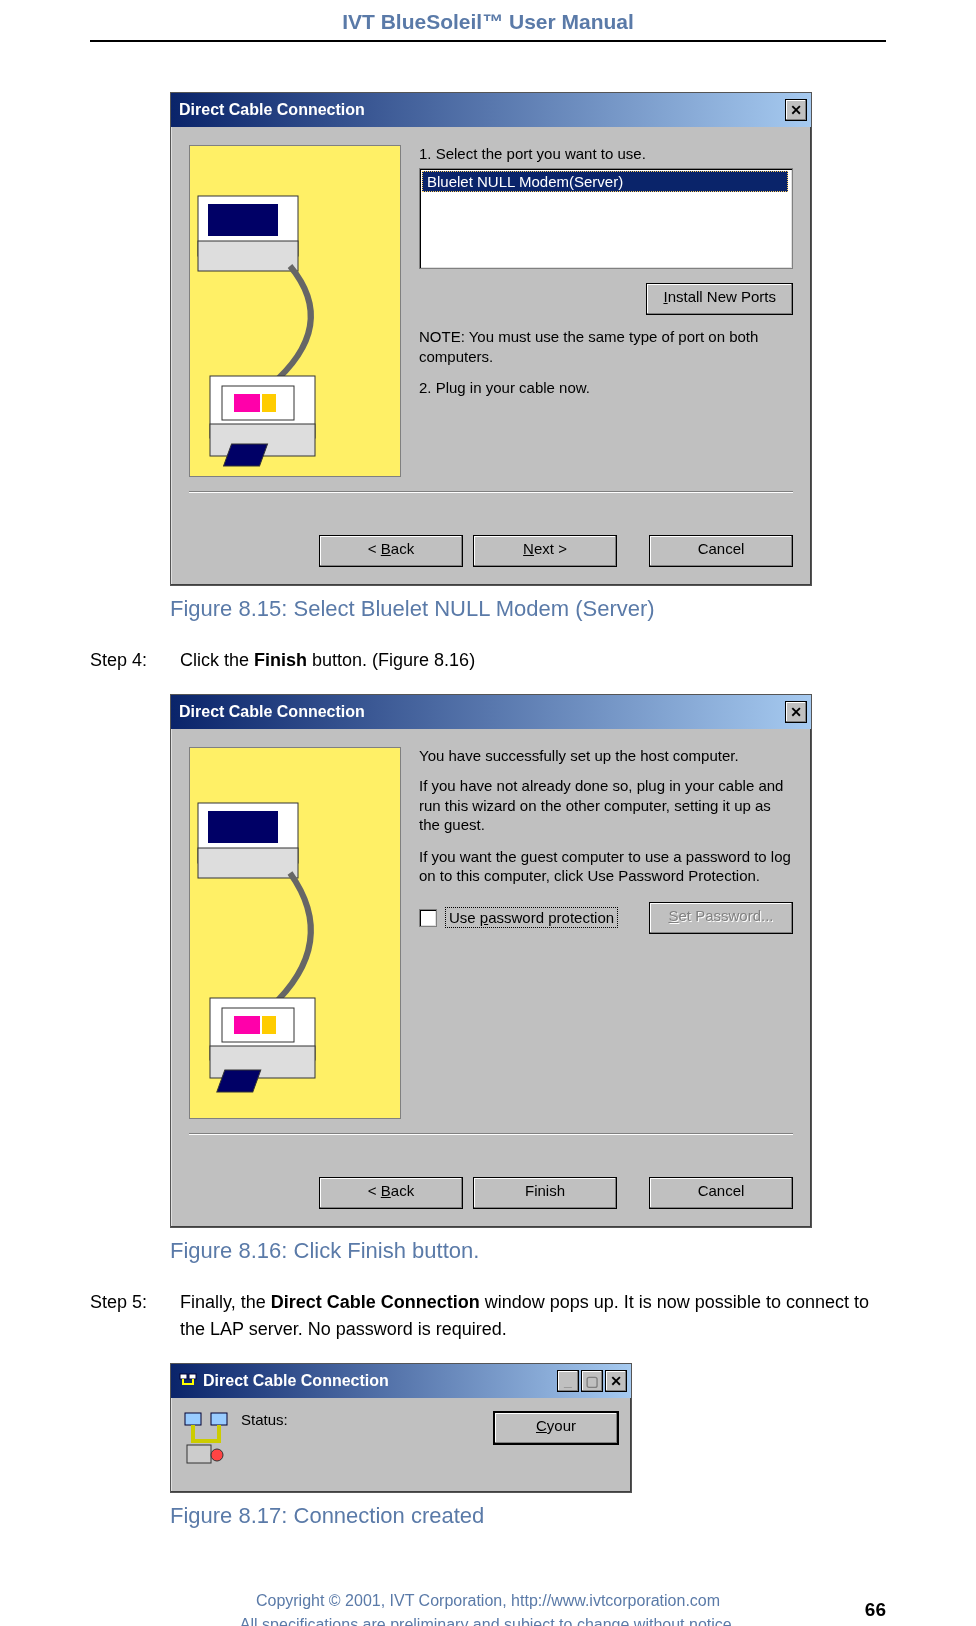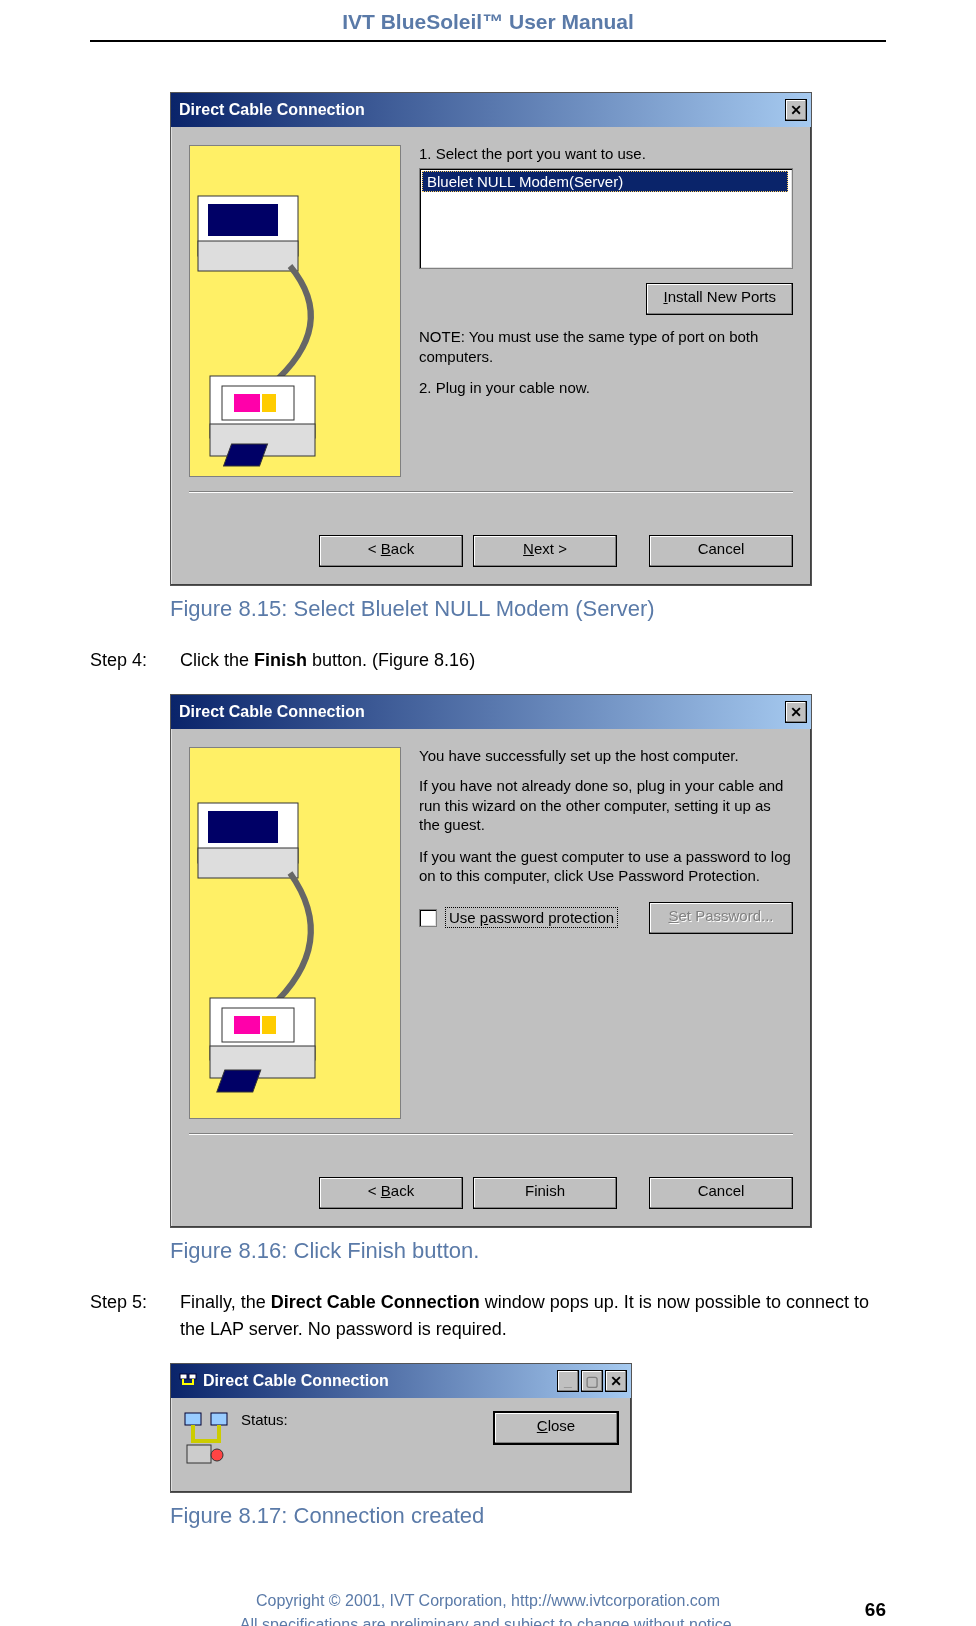--- a/index.html
+++ b/index.html
@@ -338,21 +338,21 @@
             <rect x="28" y="2" width="16" height="12" fill="#9cf" stroke="#003"></rect>
             <path d="M10 14 L10 30 L36 30 L36 14" stroke="#cc0" stroke-width="4" fill="none"></path>
             <rect x="4" y="34" width="24" height="18" fill="#ccc" stroke="#333"></rect>
             <circle cx="34" cy="44" r="6" fill="#f44" stroke="#333"></circle>
           </svg>
         </div>
         <div style="display:flex; gap:8px; flex:1;">
           <div style="flex:0 0 auto;">Status:</div>
         </div>
         <div>
-          <span class="std-btn" style="min-width:90px; border:2px solid #000;"><span class="underline">C</span><span>lose</span></span>
+          <span class="std-btn" style="min-width:90px; border:2px solid #000;"><span class="underline">C</span><span>your</span></span>
         </div>
       </div>
     </div>
     <div class="figure-caption">Figure 8.17: Connection created</div>
   </div>
 
   <div class="footer">
     <span>Copyright © 2001, IVT Corporation, http://www.ivtcorporation.com</span><br>
     <span>All specifications are preliminary and subject to change without notice.</span>
   </div>

